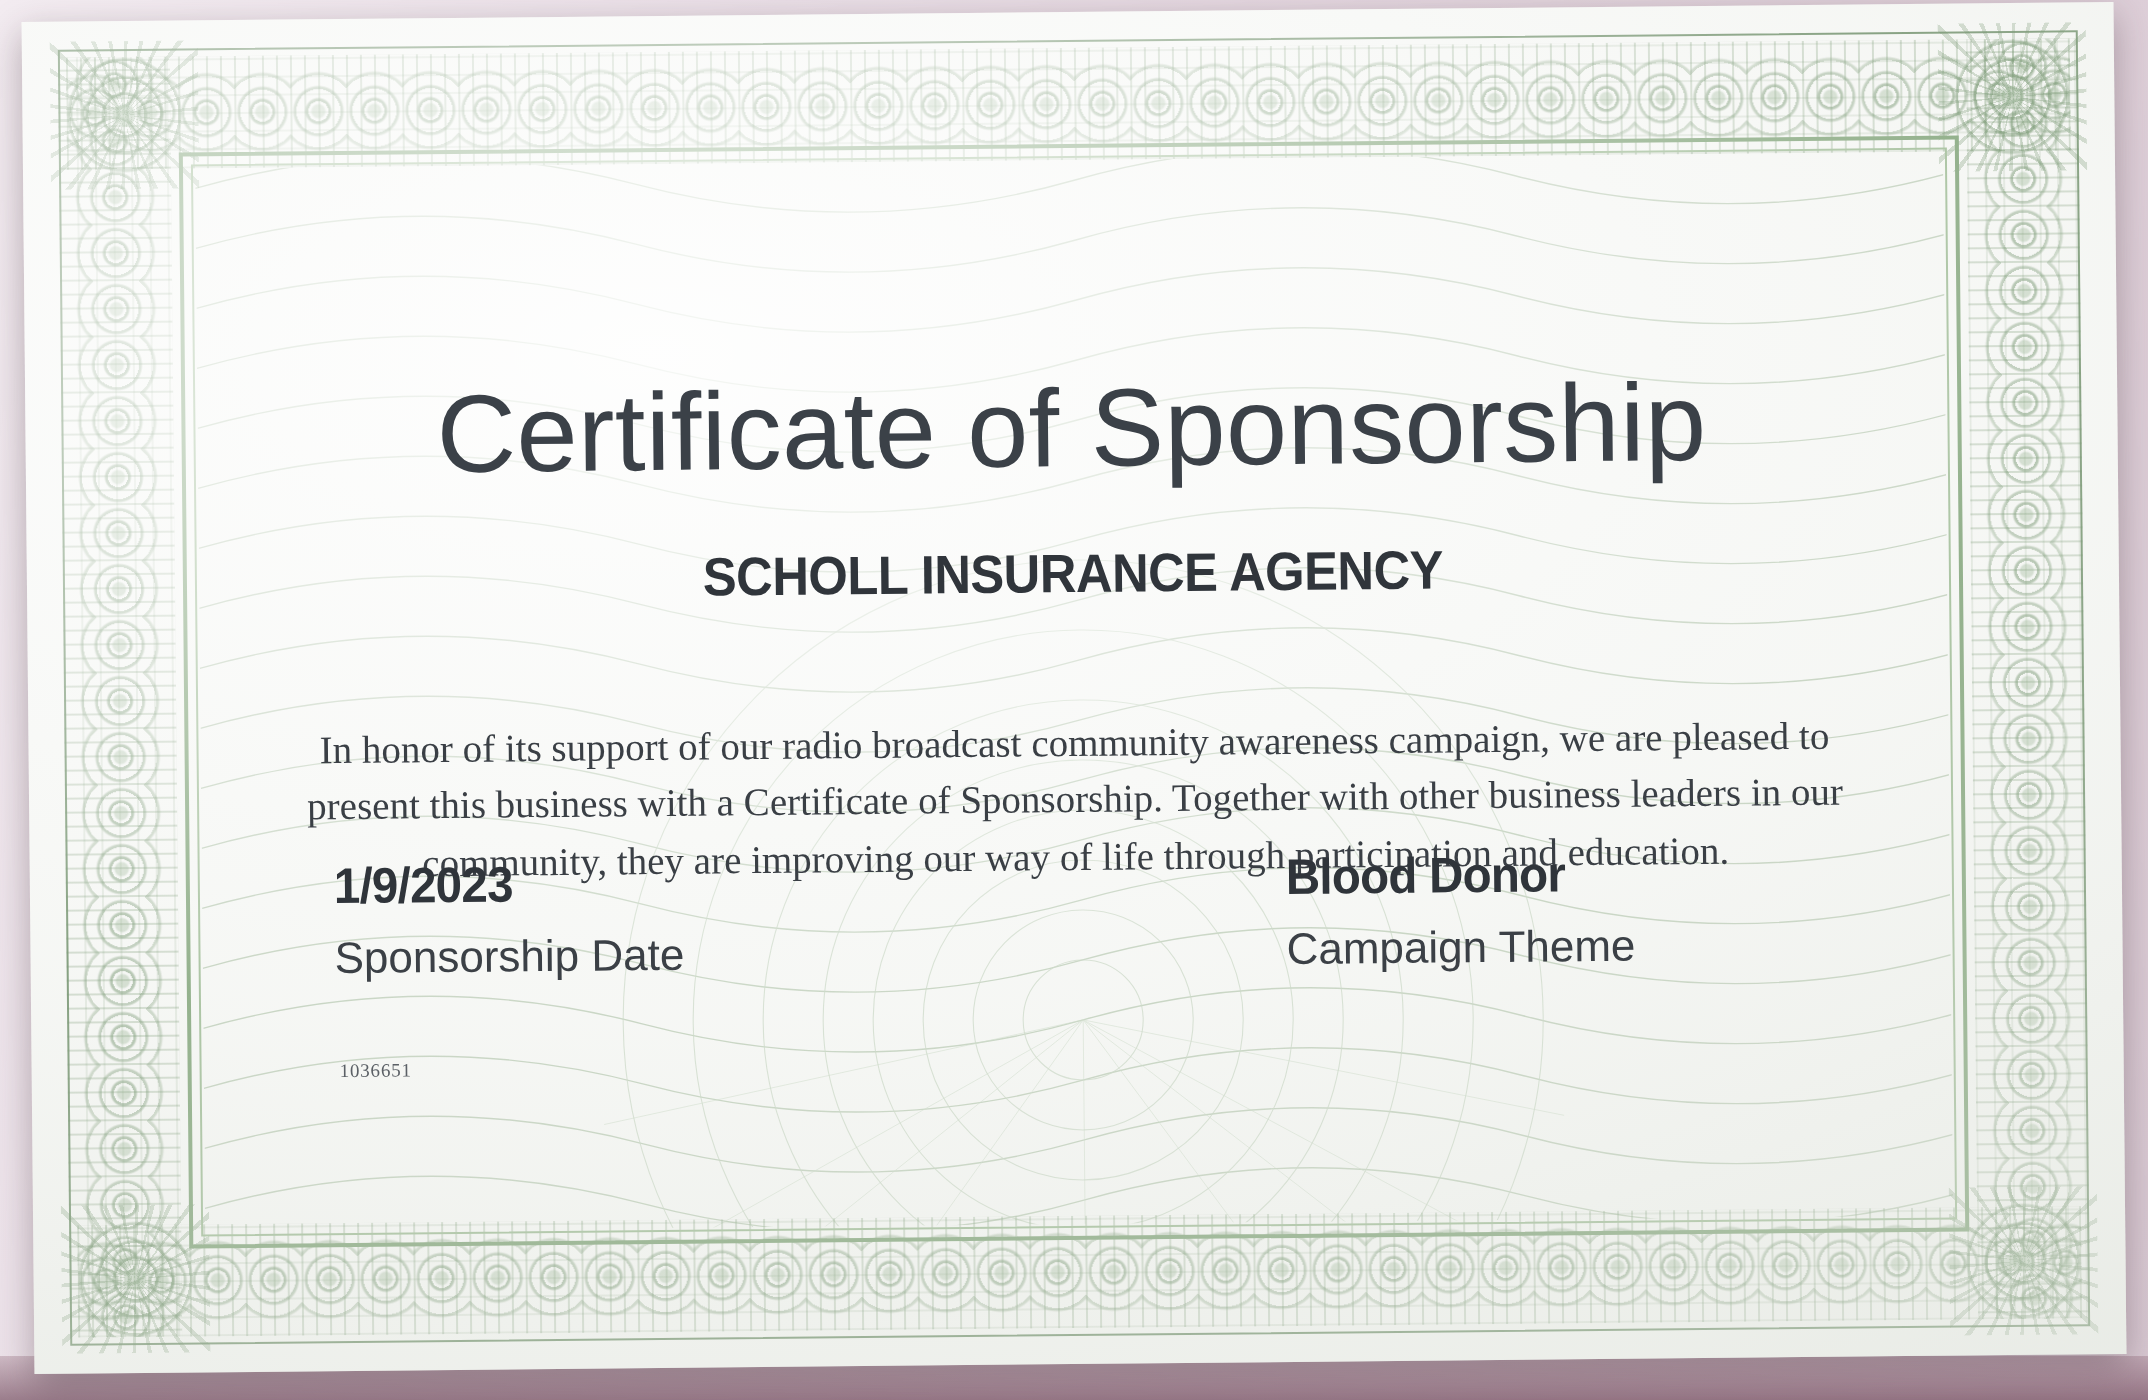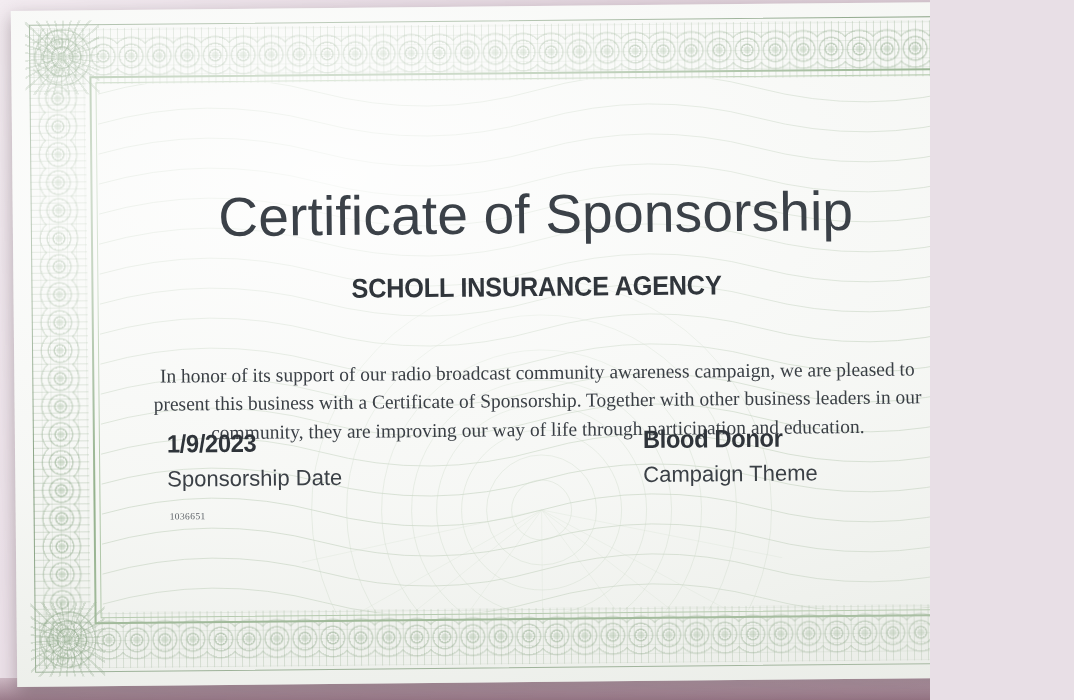--- a/index.html
+++ b/index.html
@@ -2,21 +2,21 @@
 <html><head>
 <meta charset="utf-8">
 <style>
   html, body {
     margin: 0;
     padding: 0;
     background: #e8dfe6;
   }
   #page {
     position: relative;
-    width: 930px;
+    width: 1074px;
     height: 700px;
     overflow: hidden;
     background: #efe6ed;
     font-family: "Liberation Sans", sans-serif;
   }
 
   
   .photo-bg {
     position: absolute;
     inset: 0;
@@ -188,21 +188,21 @@
   }
   .field-label {
     margin-top: 8px;
     font-size: 22px;
     color: #3b4046;
     font-weight: 400;
   }
   .serial {
     position: absolute;
     left: 44px;
-    top: 412px;
+    top: 432px;
     font-size: 9.5px;
     color: #5b6066;
     letter-spacing: 0.4px;
     font-family: "Liberation Serif", serif;
   }
 </style>
 </head>
 <body>
 
 <div id="page">

